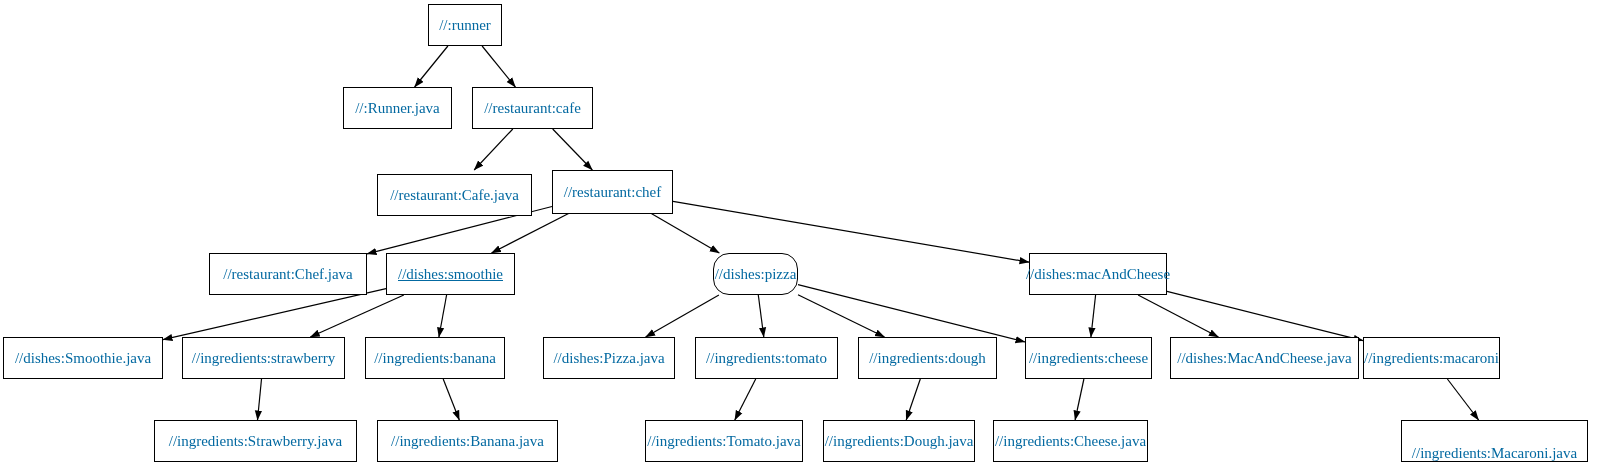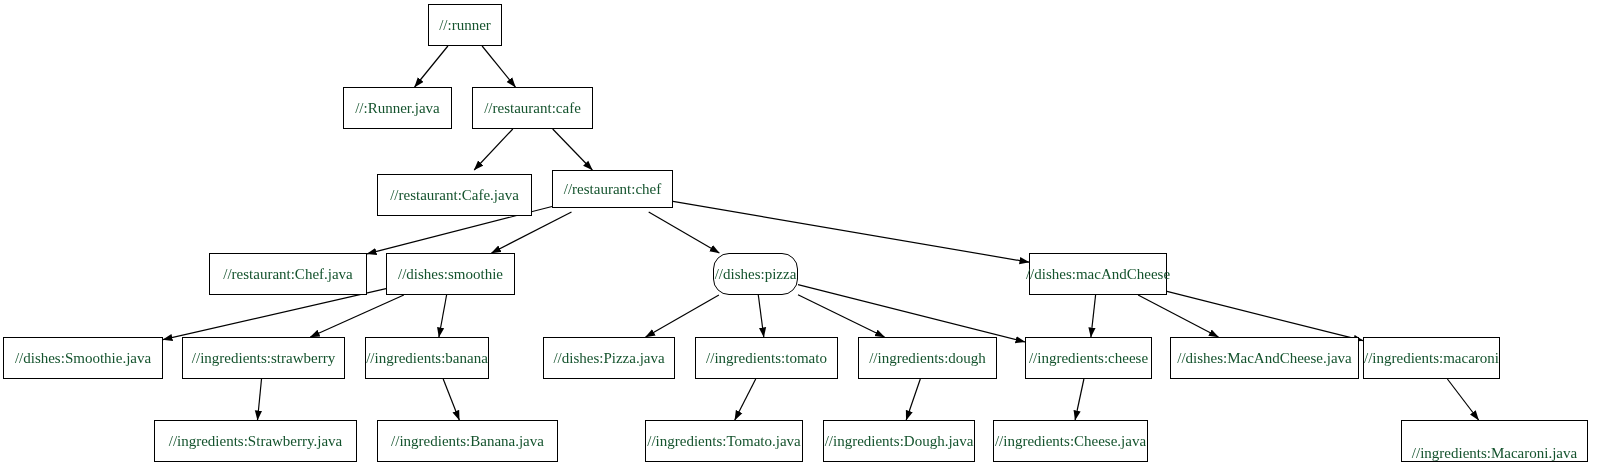--- a/index.html
+++ b/index.html
@@ -21,21 +21,21 @@
     top: 0;
     width: 1600px;
     height: 468px;
     pointer-events: none;
   }
   .node {
     position: absolute;
     box-sizing: border-box;
     border: 1px solid #000000;
     background: #ffffff;
-    color: #14532d;
+    color: #0369a1;
     display: flex;
     align-items: center;
     justify-content: center;
     font-size: 15px;
     line-height: 1;
     white-space: nowrap;
   }
 </style>
 </head>
 <body>
@@ -80,42 +80,42 @@
       </div>
       <div class="node" style="left: 343px; top: 87px; width: 109px; height: 42px; align-items: center;">
         <span>//:Runner.java</span>
       </div>
       <div class="node" style="left: 472px; top: 87px; width: 121px; height: 42px;">
         <span>//restaurant:cafe</span>
       </div>
       <div class="node" style="left: 377px; top: 174px; width: 155px; height: 42px;">
         <span>//restaurant:Cafe.java</span>
       </div>
-      <div class="node" style="left: 552px; top: 170px; width: 121px; height: 38px;">
+      <div class="node" style="left: 552px; top: 170px; width: 121px; height: 44px;">
         <span>//restaurant:chef</span>
       </div>
       <div class="node" style="left: 209px; top: 253px; width: 158px; height: 42px;">
         <span>//restaurant:Chef.java</span>
       </div>
-      <div class="node" style="left: 386px; top: 253px; width: 129px; height: 42px;">
+      <div class="node" style="left: 386px; top: 253px; width: 129px; height: 42px; text-decoration: underline;">
         <span>//dishes:smoothie</span>
       </div>
       <div class="node" style="left: 713px; top: 253px; width: 85px; height: 42px; border-radius: 16px;">
         <span>//dishes:pizza</span>
       </div>
       <div class="node" style="left: 1029px; top: 253px; width: 138px; height: 42px;">
         <span>//dishes:macAndCheese</span>
       </div>
       <div class="node" style="left: 3px; top: 337px; width: 160px; height: 42px;">
         <span>//dishes:Smoothie.java</span>
       </div>
       <div class="node" style="left: 182px; top: 337px; width: 163px; height: 42px;">
         <span>//ingredients:strawberry</span>
       </div>
-      <div class="node" style="left: 365px; top: 337px; width: 124px; height: 42px;">
+      <div class="node" style="left: 365px; top: 337px; width: 140px; height: 42px;">
         <span>//ingredients:banana</span>
       </div>
       <div class="node" style="left: 543px; top: 337px; width: 132px; height: 42px;">
         <span>//dishes:Pizza.java</span>
       </div>
       <div class="node" style="left: 695px; top: 337px; width: 143px; height: 42px;">
         <span>//ingredients:tomato</span>
       </div>
       <div class="node" style="left: 858px; top: 337px; width: 139px; height: 42px;">
         <span>//ingredients:dough</span>

